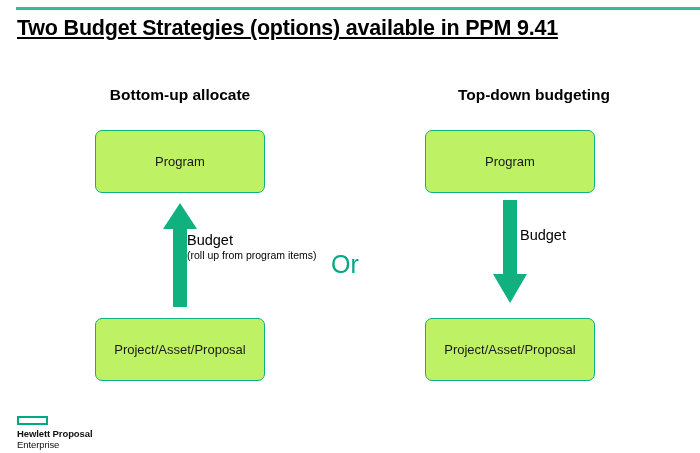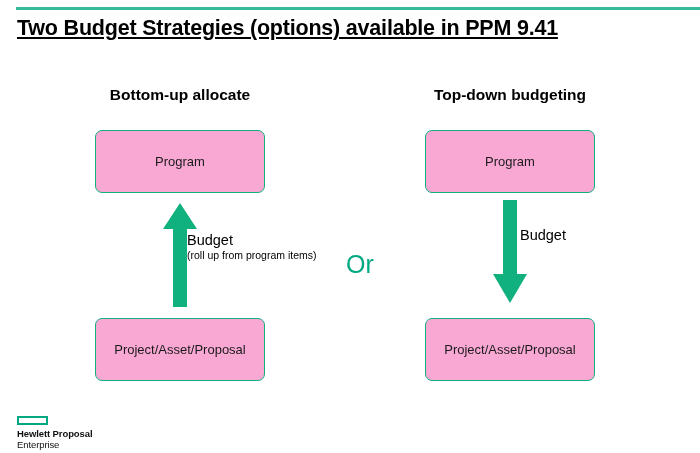--- a/index.html
+++ b/index.html
@@ -51,31 +51,31 @@
   .col-heading {
     position: absolute;
     top: 86px;
     font-size: 15.5px;
     font-weight: bold;
     color: #000000;
     text-align: center;
     white-space: nowrap;
   }
   .col-heading.left  { left: 80px;  width: 200px; }
-  .col-heading.right { left: 410px; width: 200px; }
+  .col-heading.right { left: 410px; width: 200px; text-align: right; }
 
   
   .node-box {
     position: absolute;
     width: 170px;
     height: 63px;
     box-sizing: border-box;
     border: 1.6px solid #10b07f;
     border-radius: 7px;
-    background: #f9a8d4;
+    background: #bef264;
     display: flex;
     align-items: center;
     justify-content: center;
     font-size: 13px;
     color: #1a1a1a;
   }
   .box-l-top    { left: 95px;  top: 130px; }
   .box-l-bottom { left: 95px;  top: 318px; }
   .box-r-top    { left: 425px; top: 130px; }
   .box-r-bottom { left: 425px; top: 318px; }
@@ -115,21 +115,21 @@
     font-size: 10.5px;
     line-height: 13px;
     display: block;
   }
   .caption-left  { left: 187px; top: 232px; width: 160px; }
   .caption-right { left: 520px; top: 227px; width: 170px; }
 
   
   .or-label {
     position: absolute;
-    left: 346px;
+    left: 331px;
     top: 250px;
     font-size: 25px;
     color: #01a982;
     font-weight: normal;
   }
 
   
   .hpe-logo {
     position: absolute;
     left: 17px;

